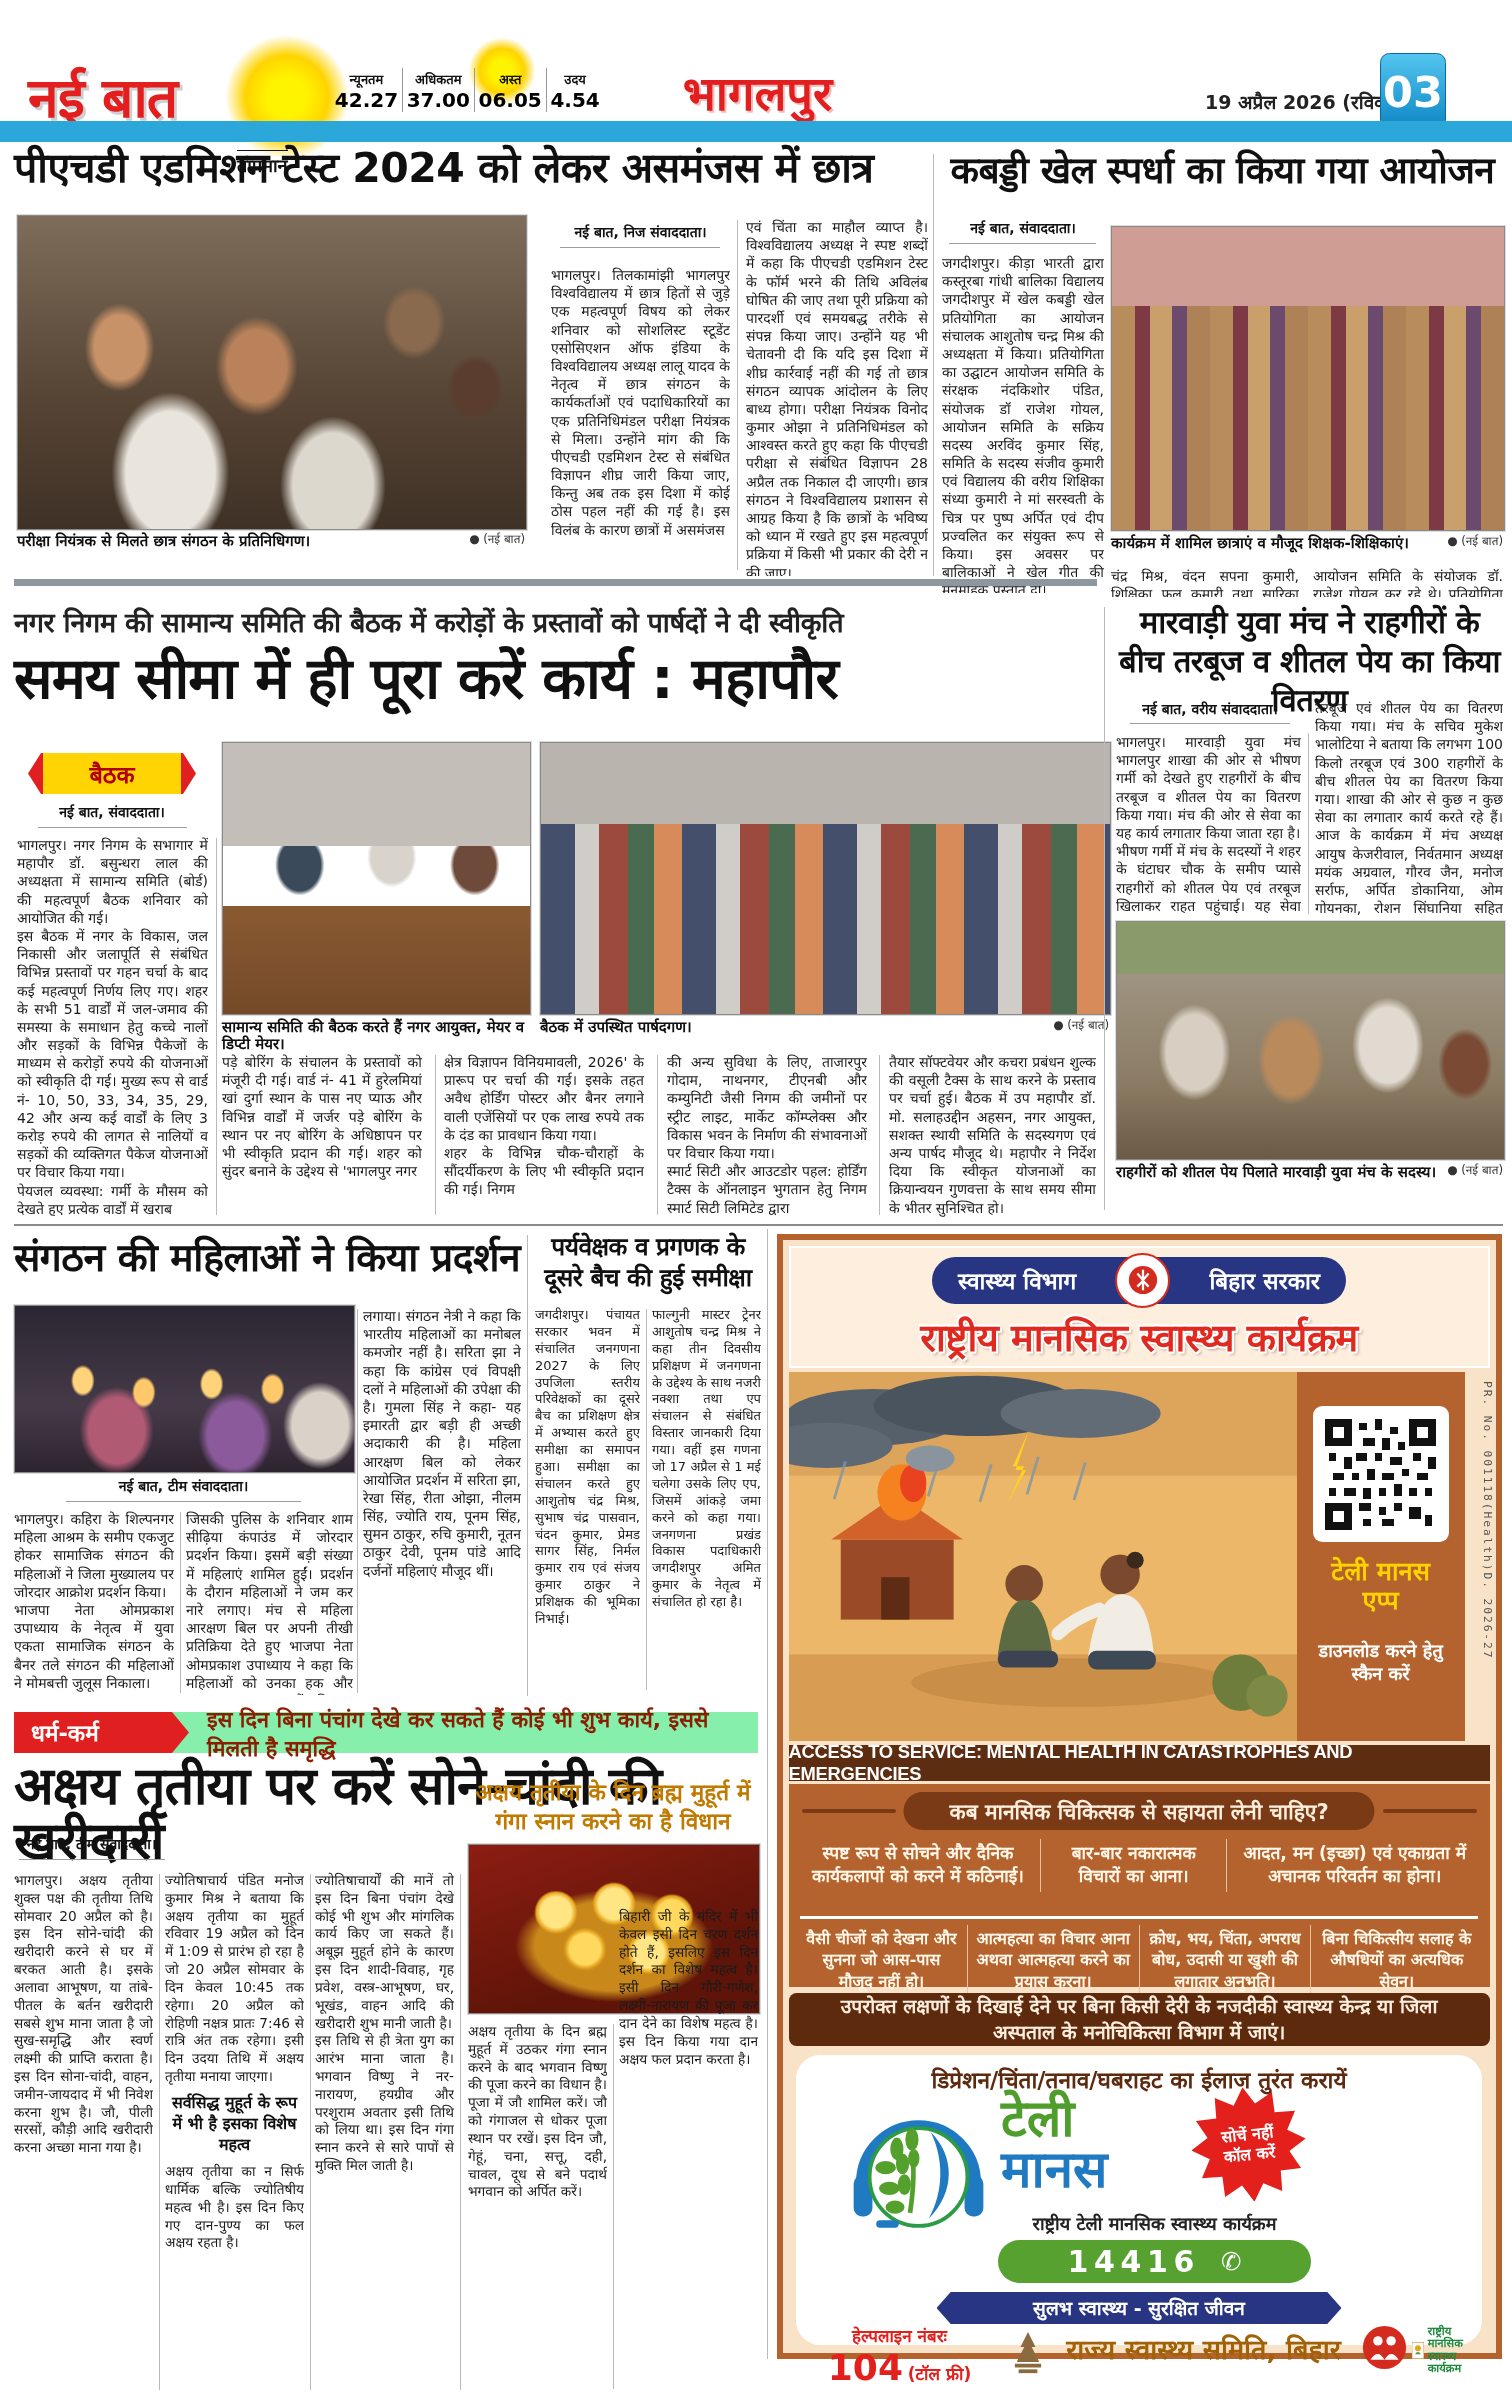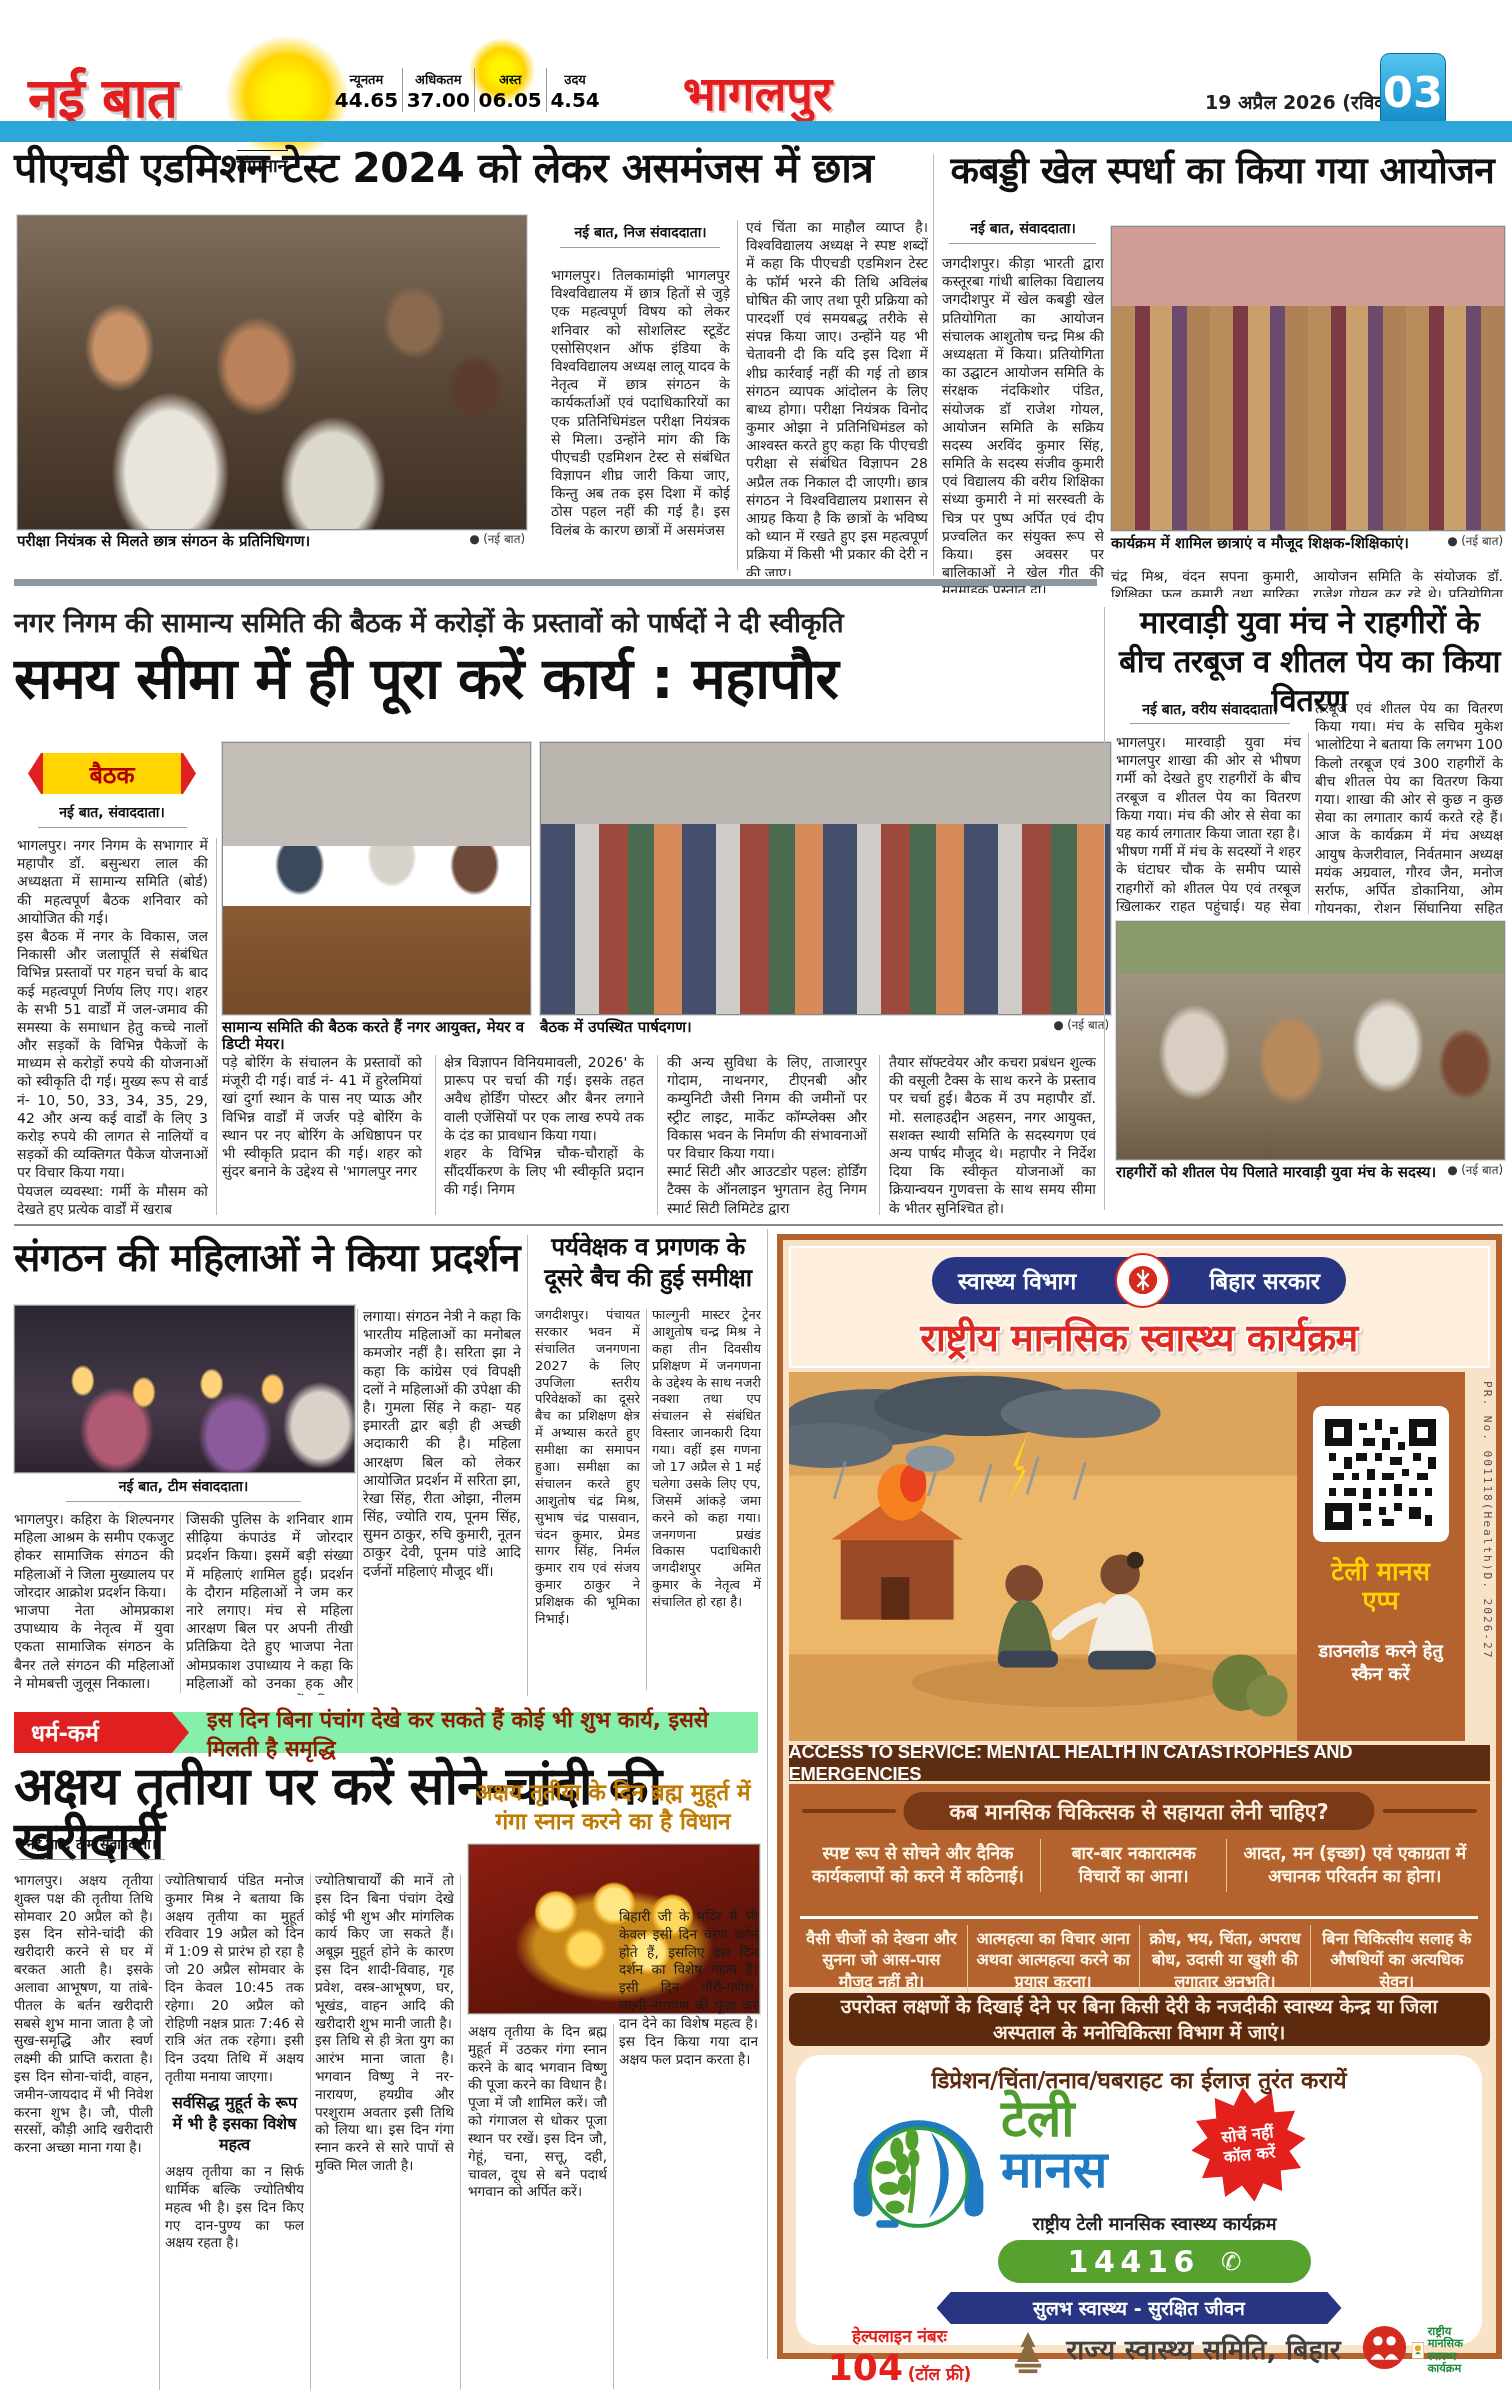--- a/index.html
+++ b/index.html
@@ -37,21 +37,21 @@
 <div class="page">
 
   <div>
     <div class="sun" style="left:226px;top:36px;width:122px;height:122px;"></div>
     <div class="sun" style="left:469px;top:38px;width:66px;height:66px;"></div>
     <div class="abs" style="left:28px;top:58px;font-size:55px;font-weight:bold;color:#e31e1e;letter-spacing:-0.9px;text-shadow:2.8px 2.8px 0 #cfcfcf;">नई बात</div>
     <div class="abs" style="left:237px;top:102px;font-size:18px;font-weight:bold;color:#111;border-top:1.9px solid #111;padding-top:1.9px;margin-top:48px;">तापमान</div>
     <div class="abs" style="left:331px;top:68px;width:252px;display:flex;">
       <div class="wcell">
         <span class="wlabel">न्यूनतम</span>
-        <span class="wvalue">44.65</span>
+        <span class="wvalue">42.27</span>
       </div>
       <div class="wcell">
         <span class="wlabel">अधिकतम</span>
         <span class="wvalue">37.00</span>
       </div>
       <div class="wcell">
         <span class="wlabel">अस्त</span>
         <span class="wvalue">06.05</span>
       </div>
       <div class="wcell">
@@ -418,21 +418,21 @@
         <div>
           <span style="font-size:36px;font-weight:bold;">104</span>
           <span style="font-size:17px;font-weight:bold;">(टॉल फ्री)</span>
         </div>
       </div>
       <svg width="38" height="45" viewBox="0 0 40 48" style="position:absolute;left:213px;top:275px;">
         <path d="M20 2 L28 18 L24 18 L32 34 L8 34 L16 18 L12 18 z" fill="#8a6a3e"></path>
         <rect x="6" y="36" width="28" height="4" fill="#8a6a3e"></rect>
           <rect x="10" y="42" width="20" height="4" fill="#8a6a3e"></rect>
       </svg>
-      <div style="position:absolute;left:252px;top:275px;width:311px;font-size:27px;font-weight:bold;color:#404040;text-align:center;">राज्य स्वास्थ्य समिति, बिहार</div>
+      <div style="position:absolute;left:252px;top:275px;width:311px;font-size:27px;font-weight:bold;color:#a16207;text-align:center;">राज्य स्वास्थ्य समिति, बिहार</div>
       <svg width="47" height="47" viewBox="0 0 50 50" style="position:absolute;left:565px;top:269px;">
         <circle cx="25" cy="25" r="23" fill="#d42b1f"></circle>
         <circle cx="18" cy="18" r="5" fill="#fff"></circle>
           <circle cx="32" cy="18" r="5" fill="#fff"></circle>
         <path d="M10 38 q8 -12 15 0 q7 -12 15 0 z" fill="#fff"></path>
       </svg>
       <div style="position:absolute;left:616px;top:271px;width:68px;">
         <div style="display:flex;align-items:center;gap:3.8px;">
           <svg width="15" height="21" viewBox="0 0 16 22">
               <rect x="0" y="0" width="16" height="22" fill="#fff" stroke="#c8a24a"></rect>

